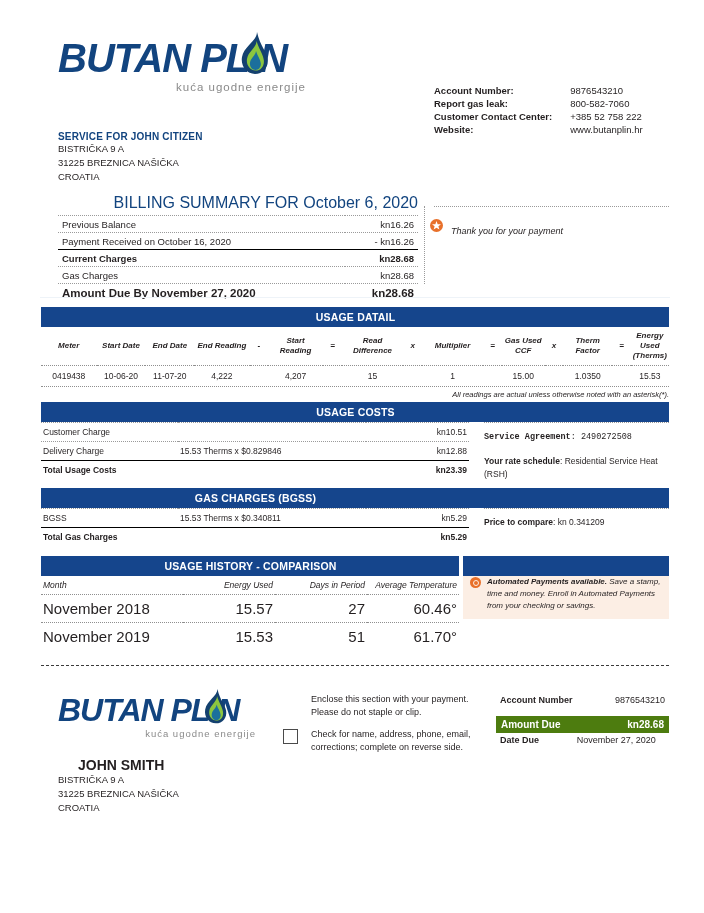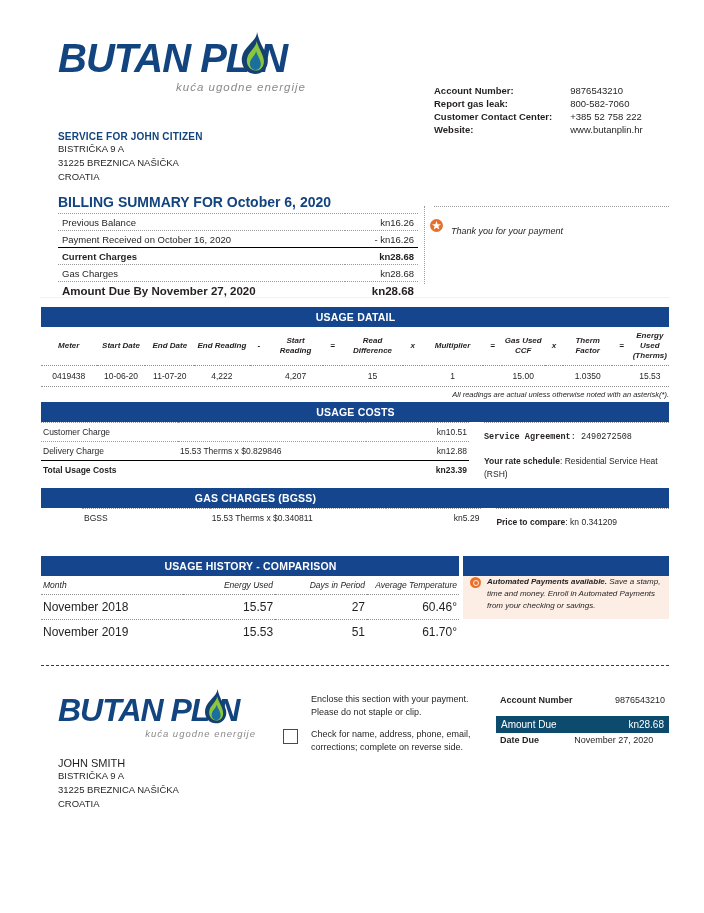--- a/index.html
+++ b/index.html
@@ -23,40 +23,39 @@
     font-family: "Liberation Sans", sans-serif;
     font-weight: bold;
     font-style: italic;
     color: #12447f;
     letter-spacing: -1px;
     line-height: 1;
     white-space: nowrap;
   }
   .logo-tag {
     font-family: "Liberation Sans", sans-serif;
-    font-style: italic;
     color: #8a8a8a;
     letter-spacing: 1px;
     text-align: right;
     line-height: 1;
   }
   .flame { position: absolute; }
 
   
   .contact-table { border-collapse: collapse; font-size: 9.5px; }
   .contact-table td { padding: 1px 0; vertical-align: top; white-space: nowrap; }
   .contact-label { font-weight: bold; color: #231f20; padding-right: 18px !important; }
   .contact-val { color: #231f20; }
 
   
   .svc-title { font-weight: bold; color: #12447f; font-size: 10px; letter-spacing: .2px; }
   .svc-line { font-size: 9.5px; color: #231f20; line-height: 1.45; }
 
   
-  .bs-title { font-weight: bold; color: #12447f; font-size: 14px; }
+  .bs-title { font-weight: normal; color: #12447f; font-size: 16px; text-align: right; }
   .sum-table { width: 100%; border-collapse: collapse; font-size: 9.5px; }
   .sum-table td { padding: 2.5px 0 2.5px 4px; }
   .sum-table td.amt { text-align: right; padding-right: 4px; white-space: nowrap; }
   .dotrow { border-top: 1px dotted #9a9a9a; }
   .solidrow { border-top: 1.6px solid #000000; }
   .bold { font-weight: bold; }
   .big { font-size: 11.5px; font-weight: bold; }
   .note-italic { font-style: italic; font-size: 9px; color: #231f20; line-height: 1.45; }
   .hdots { border-top: 1px dotted #9a9a9a; }
 
@@ -97,21 +96,21 @@
   .side-note { font-size: 8.5px; line-height: 1.6; }
   .side-note b { font-weight: bold; }
 
   
   .hist-table { width: 100%; border-collapse: collapse; }
   .hist-table th {
     font-size: 8.5px; font-style: italic; font-weight: normal; color: #231f20;
     padding: 4px 2px; text-align: right;
   }
   .hist-table th.first, .hist-table td.first { text-align: left; }
-  .hist-table td { font-size: 12px; padding: 5px 2px; text-align: right; margin-top: 12px; }
+  .hist-table td { font-size: 15px; padding: 5px 2px; text-align: right; margin-top: 12px; }
 
   .promo {
     background: #fceee4; padding: 6px 8px 7px 24px; position: relative;
     font-size: 8px; font-style: italic; line-height: 1.5; color: #231f20;
   }
   .promo b { font-weight: bold; }
   .promo-ico {
     position: absolute; left: 7px; width: 11px; height: 11px; border-radius: 50%;
     background: #e8702a;
   }
@@ -125,23 +124,23 @@
   .cutline { border-top: 1.5px dashed #3b3b3b; }
 
   
   .stub-text { font-size: 9px; line-height: 1.45; color: #231f20; }
   .checkbox {
     width: 13px; height: 13px; border: 1.2px solid #4a4a4a; background: #fff;
     display: inline-block;
   }
   .stub-tbl { border-collapse: collapse; font-size: 9px; width: 100%; }
   .stub-tbl td { padding: 2px 4px; }
-  .amt-bar { background: #0c4a6e; color: #ffffff; font-weight: normal; font-size: 10px; }
+  .amt-bar { background: #4d7c0f; color: #ffffff; font-weight: bold; font-size: 10px; }
   .amt-bar td { padding: 3px 5px; }
-  .stub-name { font-weight: normal; font-size: 11px; }
+  .stub-name { font-weight: bold; font-size: 14px; margin-left: 20px; }
 </style>
 </head>
 <body>
 
 <div class="page">
 
   <div class="logo-wrap" style="position:absolute; left:58px; top:38px;">
     <div style="position:relative; width:250px;">
       <div class="logo-text" style="font-size:40px;">BUTAN PLIN</div>
       <svg class="flame" style="left:179px; top:-6px;" width="34" height="44" viewBox="0 0 34 44">
@@ -309,28 +308,33 @@
         </div>
       </div>
     </div>
   </div>
 
   <div style="position:absolute; left:41px; top:488px; width:628px;">
     <div style="display:flex;">
       <div class="secbar" style="width:428px; box-sizing:border-box;">GAS CHARGES (BGSS)</div>
       <div class="secbar" style="width:200px; box-sizing:border-box;">&nbsp;</div>
     </div>
-    <div style="display:flex;margin-left:41px;">
+    <div style="display:flex;">
       <div style="width:428px;">
         <table class="cost-table">
           <tbody>
             <tr>
               <td class="dotrow" style="width:32%;">BGSS</td>
               <td class="dotrow" style="width:44%;">15.53 Therms x $0.340811</td>
               <td class="dotrow amt">kn5.29</td>
+            </tr>
+            <tr>
+              <td class="solidrow bold">Total Gas Charges</td>
+              <td class="solidrow"></td>
+              <td class="solidrow amt bold">kn5.29</td>
             </tr>
           </tbody>
         </table>
       </div>
       <div style="width:200px; padding-left:15px; box-sizing:border-box;">
         <div class="hdots" style="height:4px;"></div>
         <div class="side-note" style="margin-top:3px;">
           <b>Price to compare</b><span>: </span><span>kn 0.341209</span>
         </div>
       </div>

